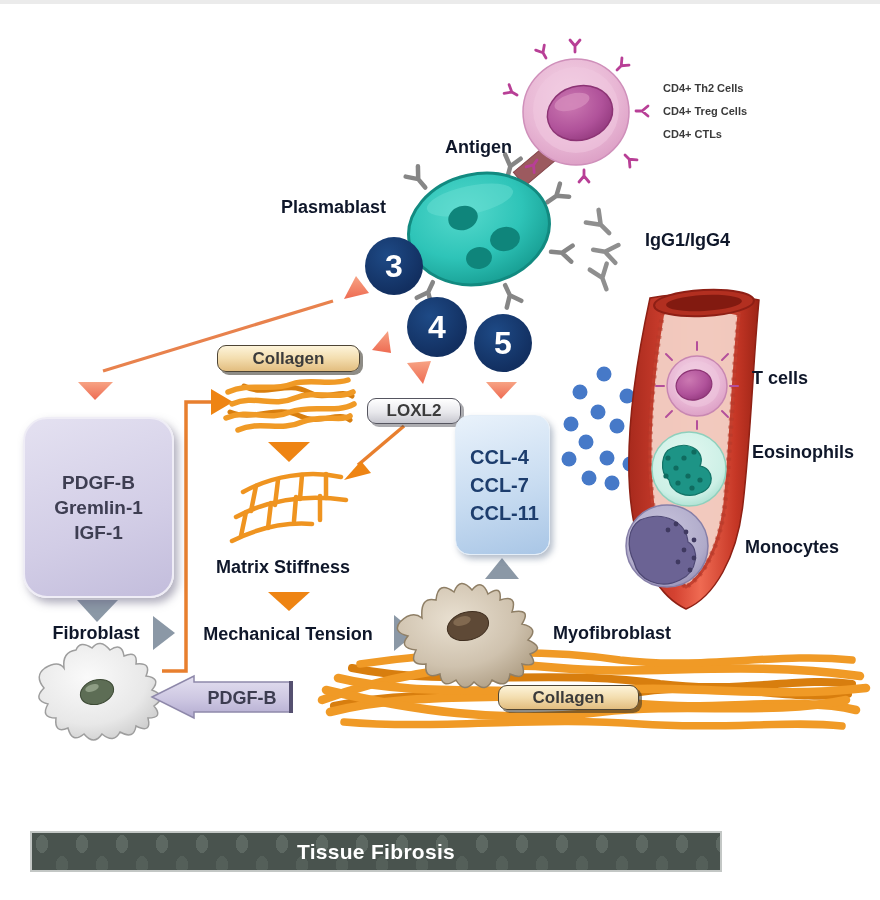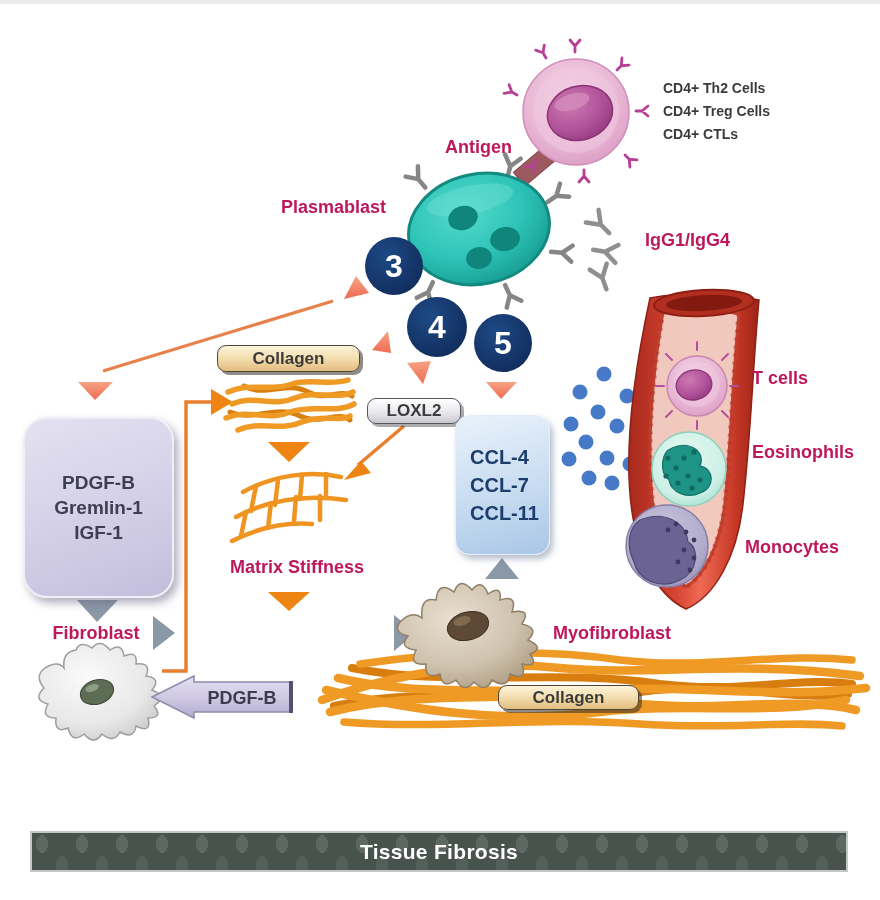--- a/index.html
+++ b/index.html
@@ -1,39 +1,39 @@
 <!DOCTYPE html>
 <html><head>
 <meta charset="utf-8">
 <style>
   html,body{margin:0;padding:0;background:#ffffff;}
   .stage{position:relative;width:880px;height:900px;background:#ffffff;overflow:hidden;
          font-family:"Liberation Sans",sans-serif;color:#3a3a3a;}
   .topstrip{position:absolute;left:0;top:0;width:880px;height:4px;background:#ebebeb;}
   .art{position:absolute;left:0;top:0;}
-  .lbl{position:absolute;font-weight:600;font-size:18px;line-height:22px;color:#be185d;white-space:nowrap;}
-  .cd4{position:absolute;left:663px;top:77px;font-weight:600;font-size:14px;line-height:23px;color:#3a3a3a;}
+  .lbl{position:absolute;font-weight:600;font-size:18px;line-height:22px;color:#0f172a;white-space:nowrap;}
+  .cd4{position:absolute;left:663px;top:77px;font-weight:600;font-size:11px;line-height:23px;color:#3a3a3a;}
   .step-circle{position:absolute;border-radius:50%;
      background:radial-gradient(circle at 38% 32%, #1e4a86, #122f60 72%);
      color:#ffffff;font-weight:bold;text-align:center;}
   .box3d{position:absolute;display:flex;align-items:center;justify-content:center;
      font-weight:600;color:#3b3b3b;border-radius:9px;}
   .collagen-box{background:linear-gradient(180deg,#fdf4da 0%,#f3ddae 50%,#e2bd7f 100%);
      border:1.5px solid #4e4535;box-shadow:3px 3px 0 rgba(50,45,35,.55);font-size:17px;}
   .loxl2-box{background:linear-gradient(180deg,#ffffff 0%,#e8e8ec 55%,#c7c7cf 100%);
      border:1.5px solid #55555f;box-shadow:3px 3px 0 rgba(70,70,80,.45);font-size:17px;margin-left:14px;}
   .round-box{position:absolute;display:flex;flex-direction:column;align-items:center;justify-content:center;
      font-weight:600;margin-top:7px;}
   .factors-box{background:linear-gradient(160deg,#e4e1f1 0%,#d2cde6 60%,#c3bddc 100%);
      border:2px solid #efedf6;border-radius:24px;box-shadow:4px 5px 8px rgba(100,96,125,.5);
      color:#3e3e52;font-size:19px;line-height:25px;}
   .ccl-box{background:linear-gradient(165deg,#e9f2fb 0%,#c8dcf1 55%,#a9c6e6 100%);
      border:1px solid #e4eef8;border-radius:15px;box-shadow:3px 4px 6px rgba(90,110,140,.45);
      color:#1d3d6d;font-size:20px;line-height:28px;align-items:flex-start;padding-left:14px;box-sizing:border-box;}
-  .banner{position:absolute;left:30px;top:831px;width:818px;height:41px;
+  .banner{position:absolute;left:30px;top:831px;width:692px;height:41px;
      border:2px solid #c3c7c5;box-sizing:border-box;
      background-color:#49534e;
      background-image:radial-gradient(10px 15px at 10px 11px,#5d6862 60%,transparent 61%),
                       radial-gradient(10px 15px at 30px 32px,#545f59 60%,transparent 61%);
      background-size:40px 42px;
      display:flex;align-items:center;justify-content:center;
      color:#ffffff;font-weight:bold;font-size:21px;letter-spacing:.3px;}
 </style>
 </head>
 <body>
@@ -368,22 +368,23 @@
     <div>Gremlin-1</div>
     <div>IGF-1</div>
   </div>
 
   <div class="round-box ccl-box" style="left:455px;top:408px;width:95px;height:140px;">
     <div>CCL-4</div>
     <div>CCL-7</div>
     <div>CCL-11</div>
   </div>
 
-  <div class="lbl" style="left:216px;top:556px;width:162px;text-align:center;">Matrix Stiffness</div>
-
+  <div class="lbl" style="left:216px;top:556px;width:162px;text-align:left;">Matrix Stiffness</div>
+
+  <div class="lbl" style="left:187px;top:623px;width:202px;text-align:center;">Mechanical Tension</div>
 
   <div class="lbl" style="left:35px;top:622px;width:122px;text-align:center;">Fibroblast</div>
 
   <div class="lbl" style="left:553px;top:622px;">Myofibroblast</div>
 
   <div class="lbl" style="left:196px;top:687px;width:92px;text-align:center;color:#3c3c50;">PDGF-B</div>
 
   <div class="box3d collagen-box" style="left:498px;top:685px;width:139px;height:23px;">Collagen</div>
 
   <div class="lbl" style="left:752px;top:367px;">T cells</div>

